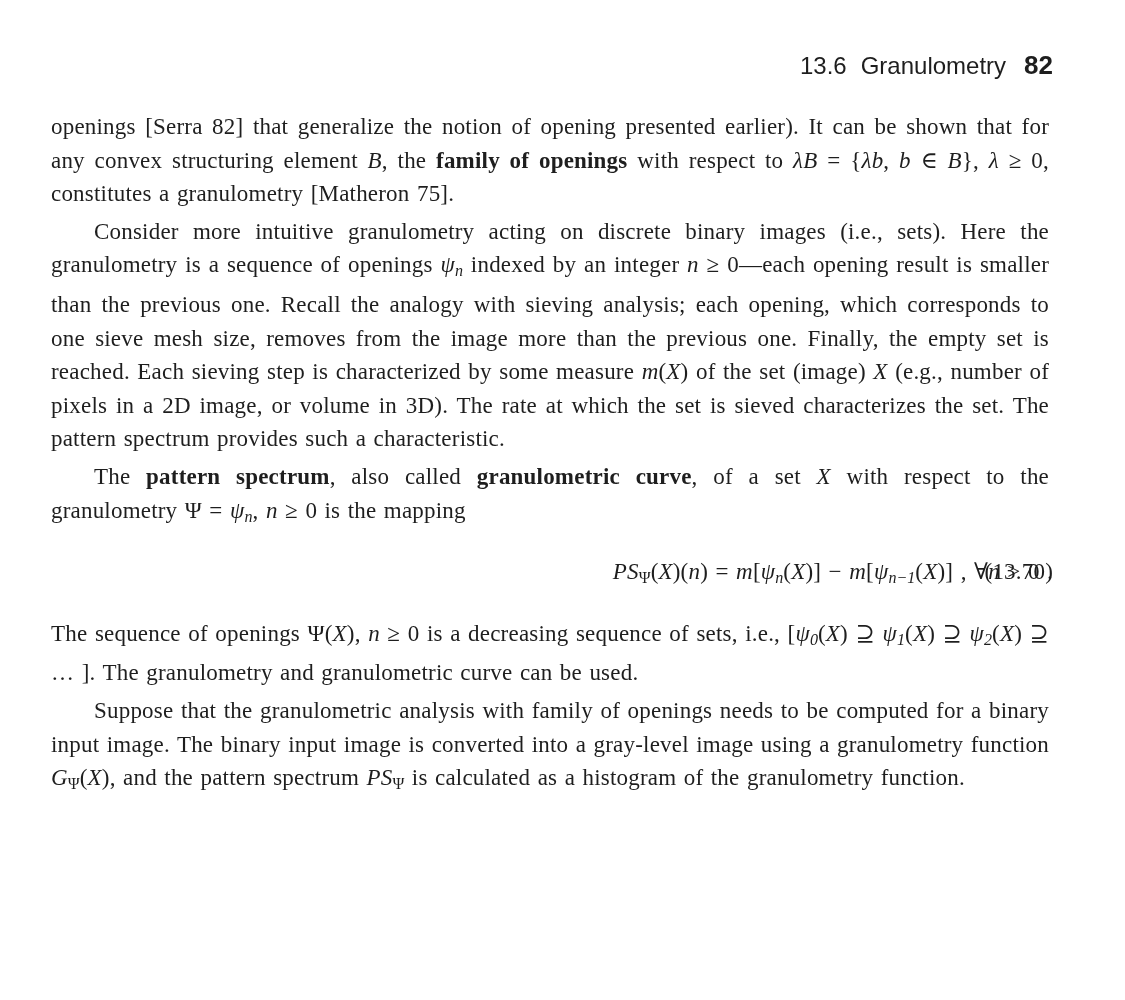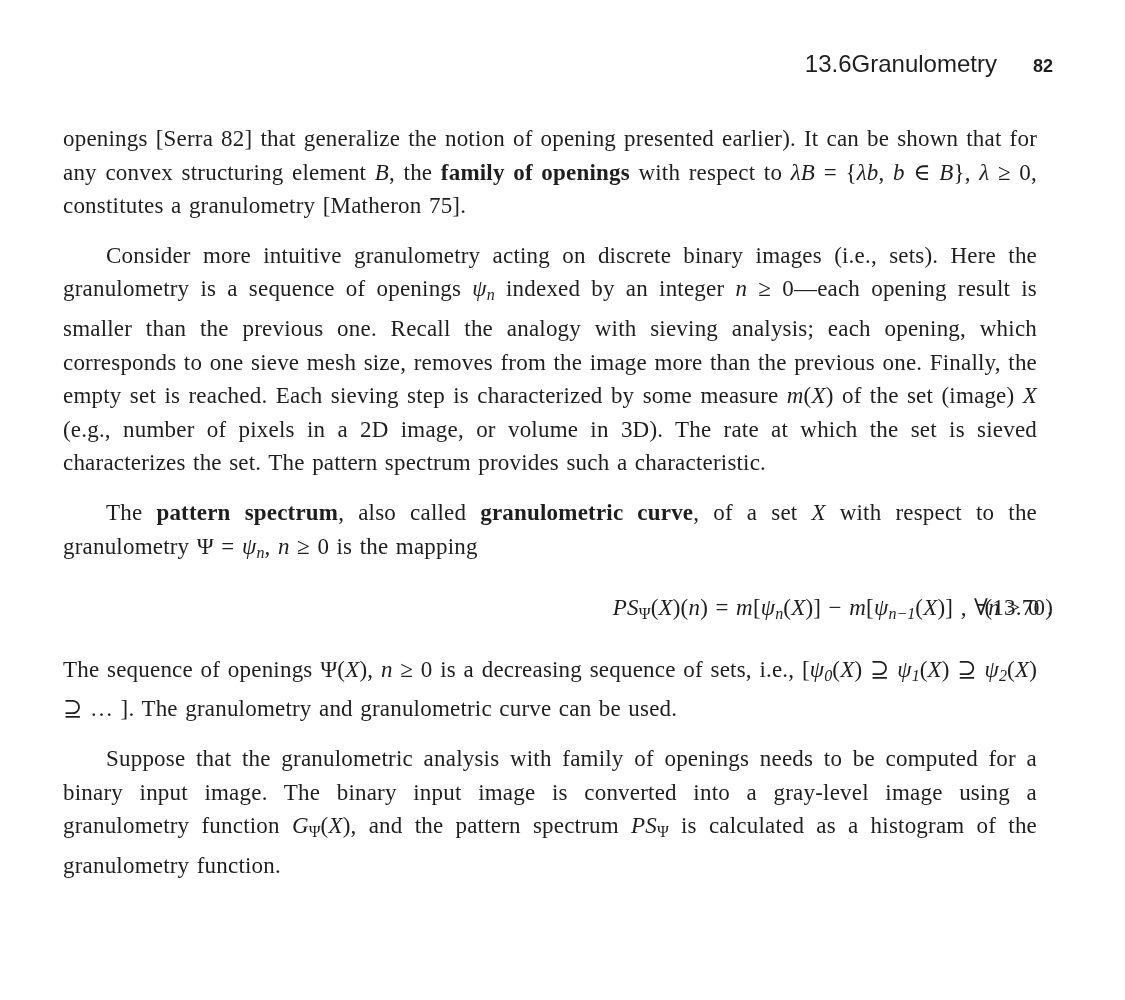--- a/index.html
+++ b/index.html
@@ -20,38 +20,38 @@
     position: absolute;
     top: 50px;
     left: 47px;
     width: 1006px;
     text-align: right;
     font-family: "Liberation Sans", "DejaVu Sans", sans-serif;
     font-size: 24px;
     color: #1e1e1e;
     white-space: nowrap;
   }
-  .header .section-number { }
+  .header .section-number { margin-right: 14px; }
   .header .page-number {
     font-weight: bold;
-    font-size: 18px;
-    margin-left: 36px;
+    font-size: 26px;
+    margin-left: 18px;
   }
   .body-text {
     position: absolute;
     top: 106px;
     left: 47px;
     width: 1006px;
     font-size: 23px;
     line-height: 33.6px;
     text-align: justify;
     letter-spacing: 0.2px;
     word-spacing: 1.5px;
   }
-  .para { margin: 16px; }
+  .para { margin: 4px; }
   .para.indent { text-indent: 43px; font-family: Liberation Serif, serif; }
   .run-b { font-weight: bold; }
   .run-i { font-style: italic; }
   .run-sub {
     font-size: 70%;
     vertical-align: -0.25em;
     letter-spacing: 0;
   }
   .equation-row {
     position: relative;

